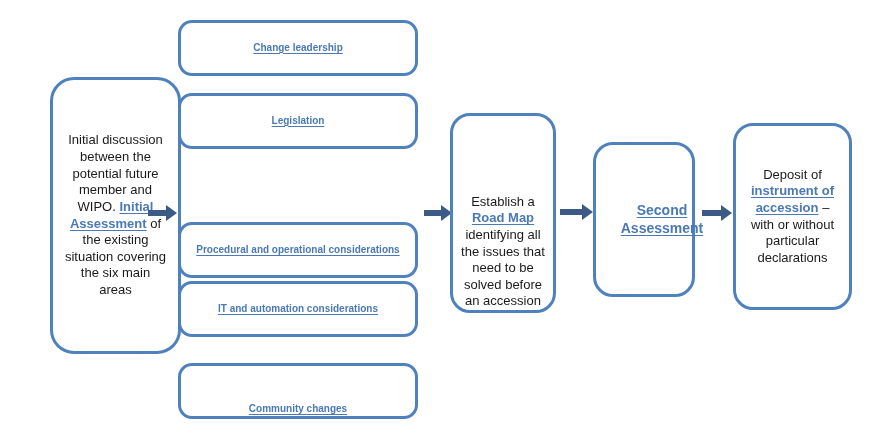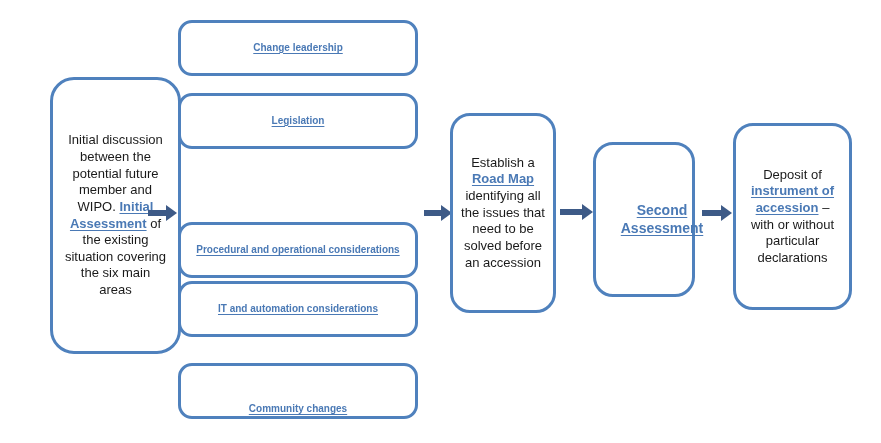--- a/index.html
+++ b/index.html
@@ -40,21 +40,21 @@
     left: 178px;
     width: 240px;
     height: 56px;
     border-radius: 14px;
     font-size: 10px;
   }
   .label-box .inner { max-width: 205px; }
 
   .initial-box   { left: 30px;  top: 77px;  width: 131px; height: 277px; border-radius: 24px; margin-left: 20px; }
   .initial-box .inner { max-width: 102px; }
-  .roadmap-box   { left: 450px; top: 113px; width: 106px; height: 200px; }
+  .roadmap-box   { left: 450px; top: 113px; width: 106px; height: 200px; align-items: flex-end; }
   .roadmap-box .inner { max-width: 88px; }
   .second-box    { left: 593px; top: 142px; width: 102px; height: 155px; font-size: 14px; padding-left: 36px; }
   .second-box .inner { max-width: 90px; }
   .deposit-box   { left: 733px; top: 123px; width: 119px; height: 187px; }
   .deposit-box .inner { max-width: 88px; }
 
   .area-1 { top: 20px;  }
   .area-2 { top: 93px; justify-content: center;  }
   .area-3 { top: 150px; }
   .area-4 { top: 222px; }

